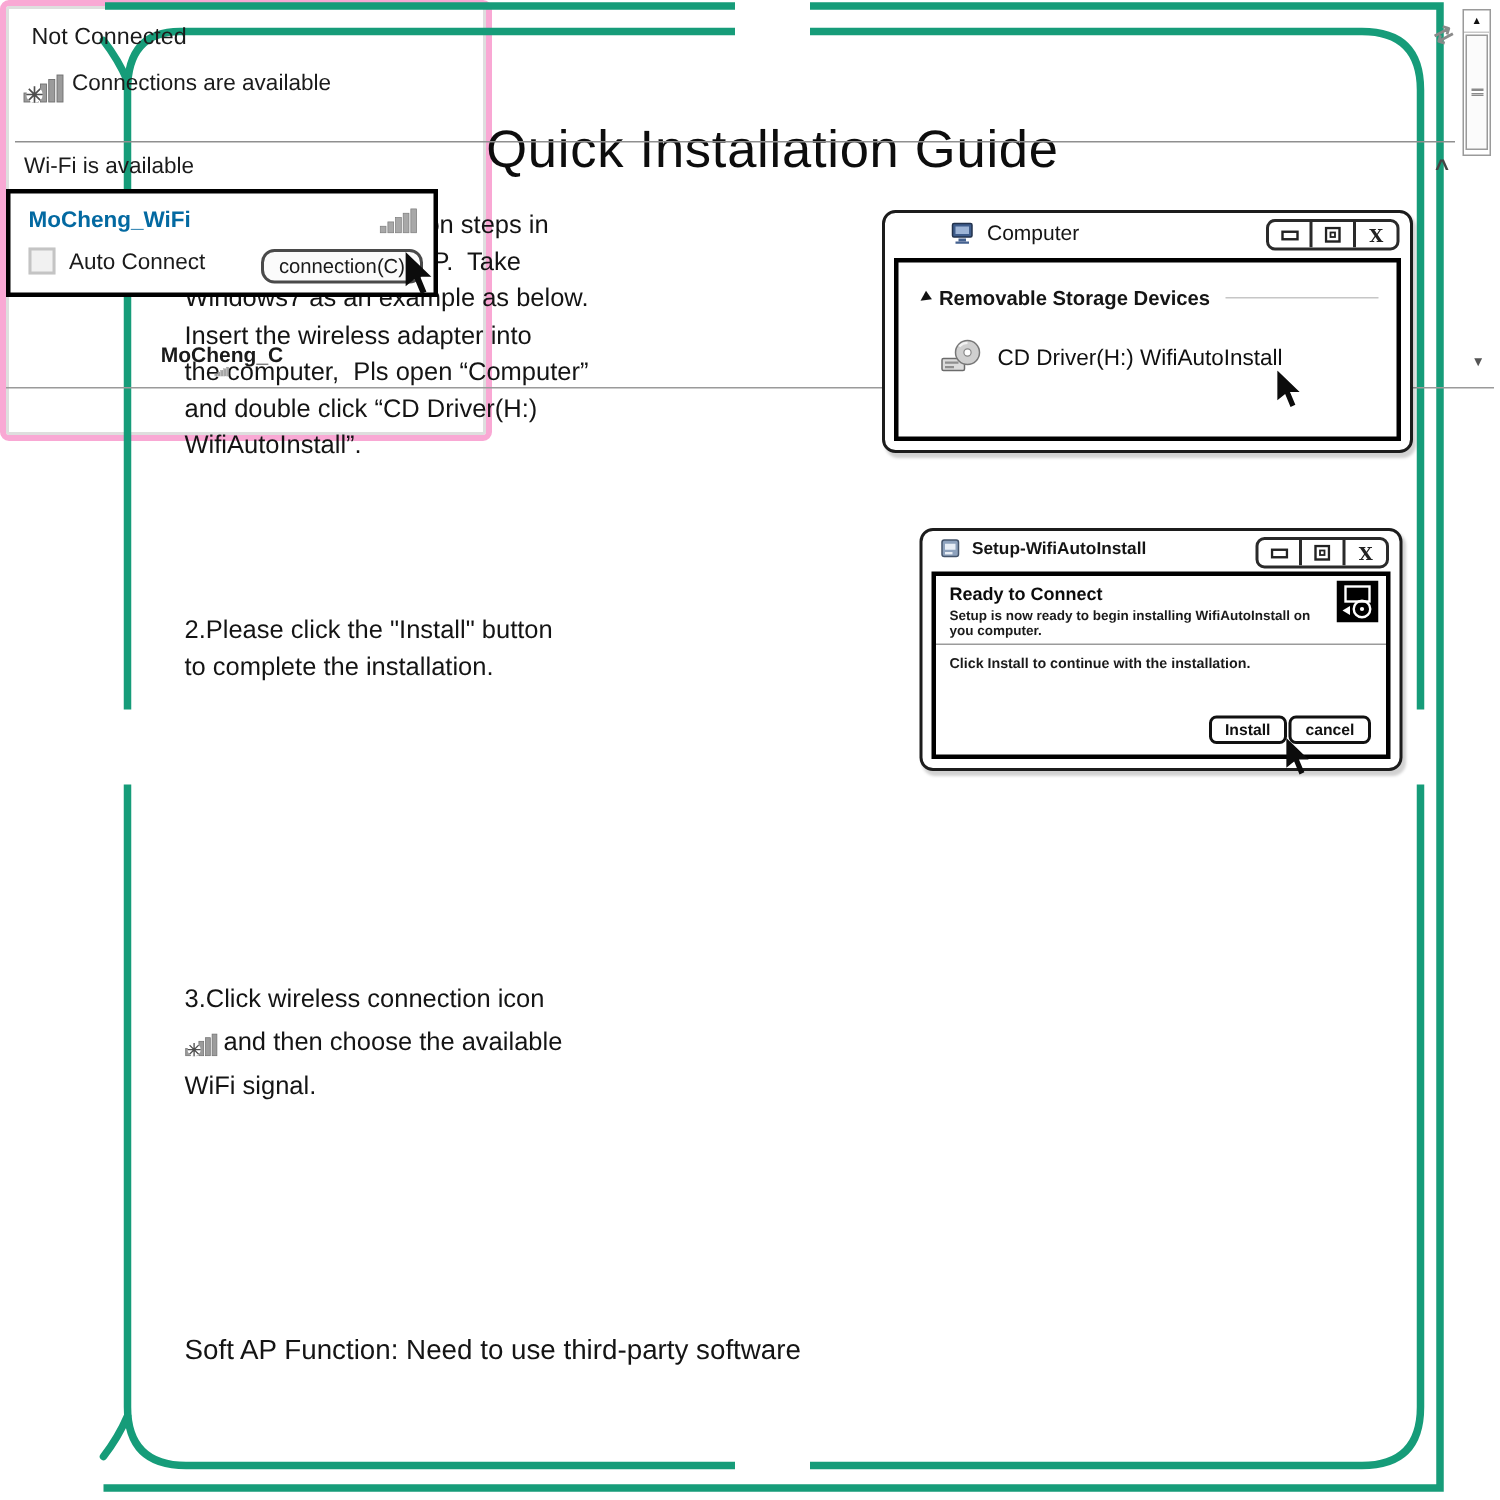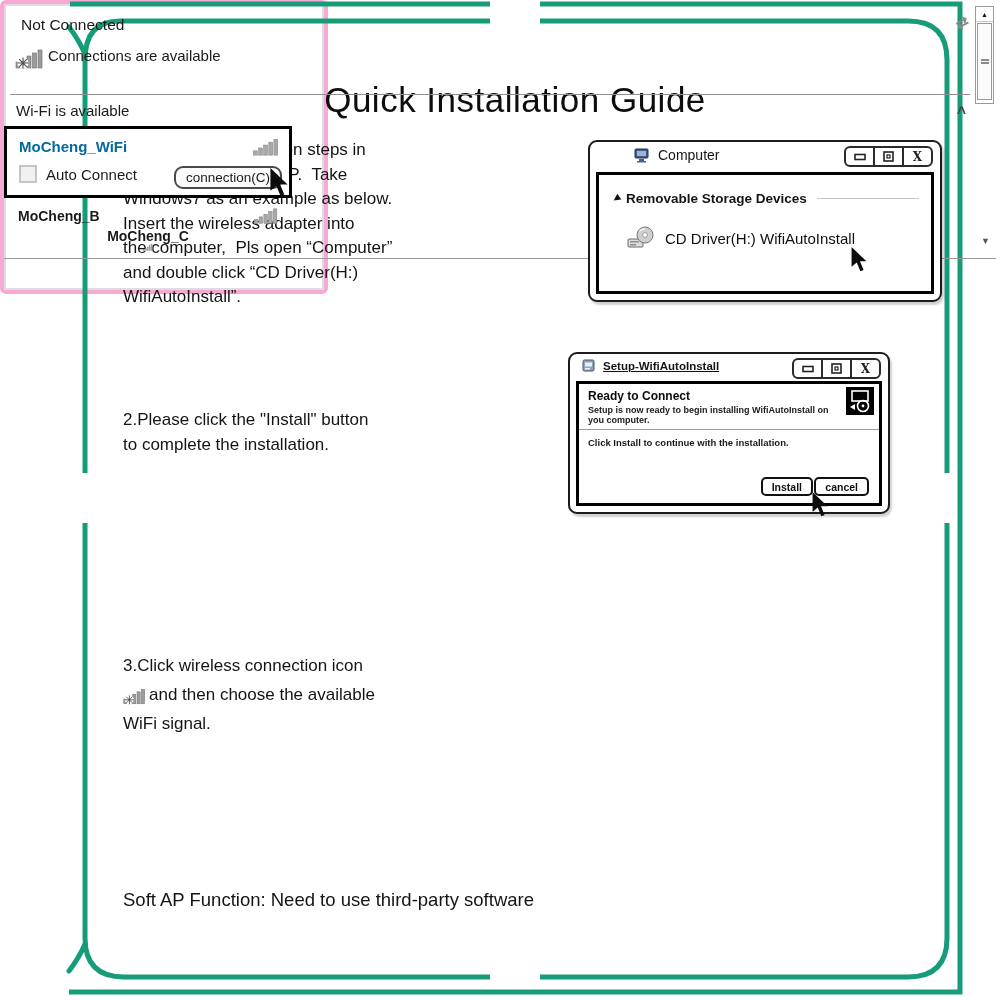--- a/index.html
+++ b/index.html
@@ -32,21 +32,21 @@
   .win1 .contentbox{top:30px;}
   .grouprow{display:flex;align-items:center;gap:6px;margin:16px 12px 0 14px;}
   .grouprow .tri{font-size:9px;color:#111;transform:rotate(-35deg);line-height:1;}
   .grouprow .gh{font-size:13.5px;font-weight:600;color:#151515;white-space:nowrap;}
   .grouprow .rule{flex:1;height:0;border-top:1.5px solid #c6c6c6;margin-left:4px;}
   .itemrow{display:flex;align-items:center;gap:10px;margin:20px 0 0 28px;}
   .itemrow .il{font-size:15px;color:#101010;}
   .cursor{position:absolute;z-index:5;}
 
   
-  .win2{left:568px;top:352px;width:318px;height:158px;overflow:visible;text-decoration:underline;}
+  .win2{left:613px;top:352px;width:318px;height:158px;overflow:visible;}
   .win2 .titlebar .tlabel{font-size:11.5px;font-weight:bold;}
   .win2 .contentbox{top:27px;overflow:visible;}
   .setup-head{position:relative;padding:5px 40px 4px 9px;border-bottom:1.5px solid #9b9b9b;min-height:33px;}
   .setup-head h2{margin:0;font-size:12px;font-weight:bold;color:#0c0c0c;}
   .setup-head p{margin:2px 0 0 0;font-size:9px;font-weight:bold;color:#1a1a1a;}
   .setup-icon{position:absolute;right:5px;top:3px;}
   .setup-body{margin:7px 9px 0 9px;font-size:9.5px;font-weight:bold;color:#1a1a1a;}
   .dlgbtn{position:absolute;bottom:7px;height:15px;padding:0 9px;display:flex;align-items:center;
           border:2px solid #111;border-radius:5px;background:#fff;font-size:10.5px;font-weight:bold;color:#111;}
   .btn-install{right:66px;}
@@ -284,32 +284,20 @@
         <div class="checkbox"></div>
         <span class="ac-label">Auto Connect</span>
       </div>
       <div class="connect-btn">connection(C)</div>
     </div>
 
     <svg class="cursor" style="left:268px;top:168px;" width="22" height="30" viewBox="0 0 14 21">
       <path d="M1,0 L1,16 L5.2,12.6 L8.1,19.6 L10.7,18.5 L7.8,11.6 L13,11.6 Z" fill="#0c0c0c"></path>
     </svg>
 
-    <div class="netrow net-b">
-      <span class="nn">MoCheng_B</span>
-      <svg width="24" height="17" viewBox="0 0 27 19">
-        <g fill="#a8a8a8" stroke="#7d7d7d" stroke-width="0.5">
-          <rect x="0.5" y="14" width="4" height="4.5"></rect>
-            <rect x="5.8" y="11" width="4" height="7.5"></rect>
-          <rect x="11.1" y="8" width="4" height="10.5"></rect>
-            <rect x="16.4" y="5" width="4" height="13.5"></rect>
-          <rect x="21.7" y="2" width="4" height="16.5"></rect>
-        </g>
-      </svg>
-    </div>
     <div class="netrow net-c">
       <span class="nn">MoCheng_C</span>
       <svg width="24" height="17" viewBox="0 0 27 19">
         <g fill="#a8a8a8" stroke="#7d7d7d" stroke-width="0.5">
           <rect x="0.5" y="14" width="4" height="4.5"></rect>
             <rect x="5.8" y="11" width="4" height="7.5"></rect>
           <rect x="11.1" y="8" width="4" height="10.5"></rect>
             <rect x="16.4" y="5" width="4" height="13.5"></rect>
           <rect x="21.7" y="2" width="4" height="16.5"></rect>
         </g>

